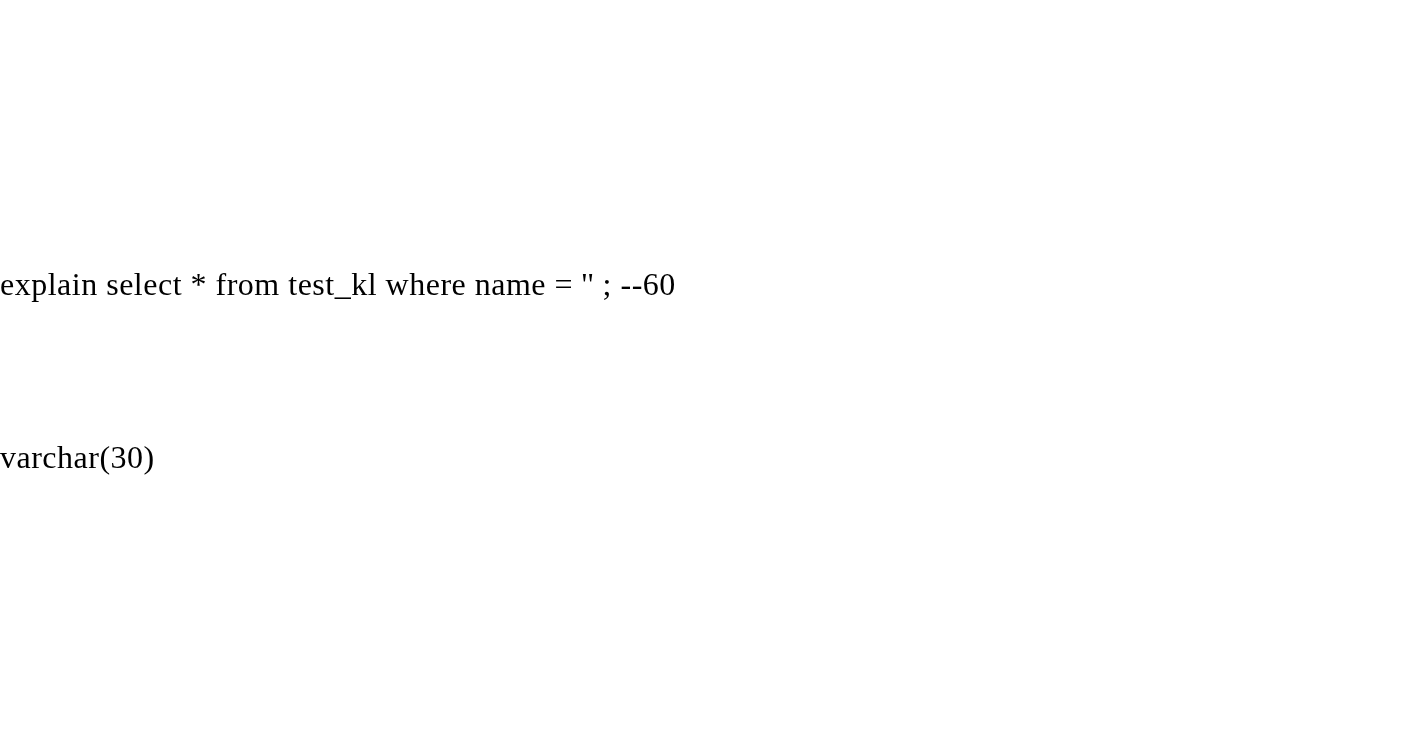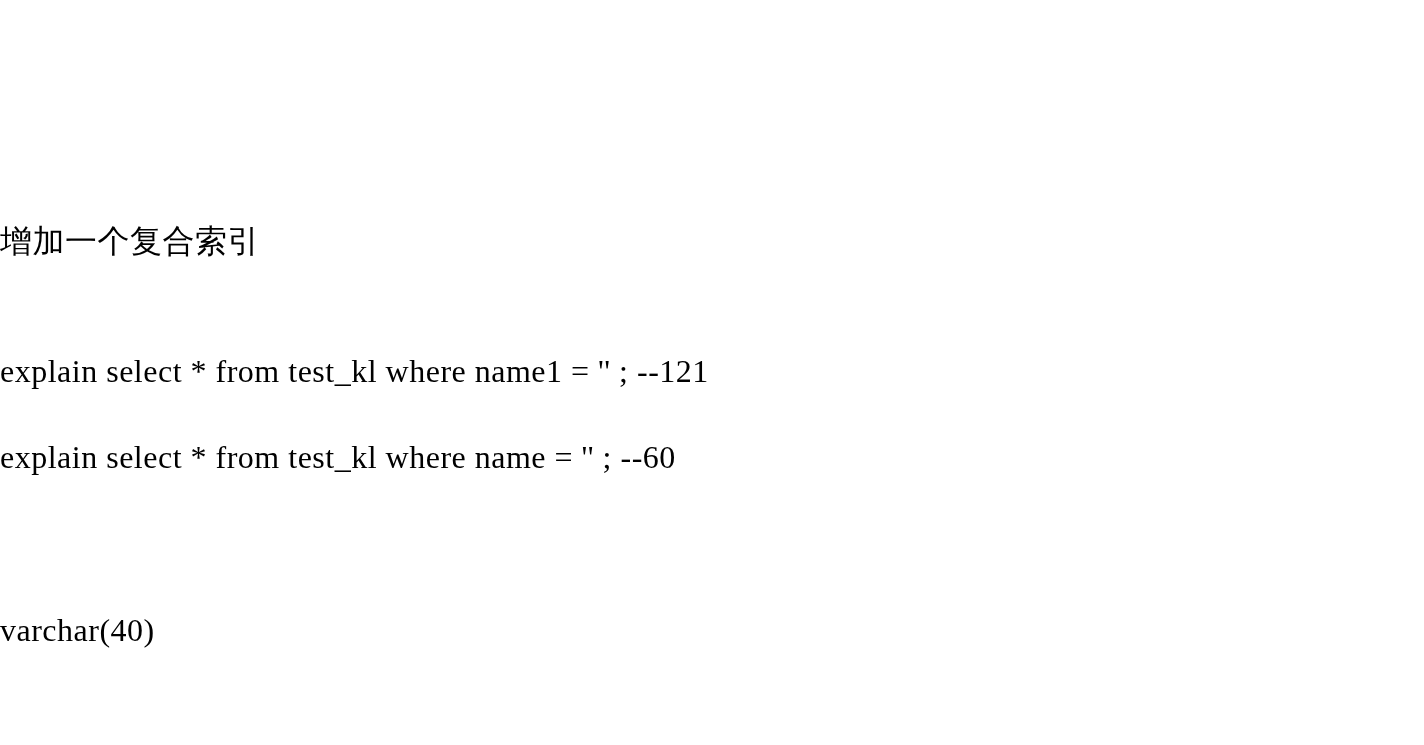--- a/index.html
+++ b/index.html
@@ -16,27 +16,25 @@
     .doc {
       padding: 4px 0 0 0;
     }
   </style>
 </head>
 <body>
 
 
 
 <div class="doc">
-<div>增加一个复合索引</div>
 <div></div>
-<div>explain select * from test_kl where name1 = '' ; --121</div>
 <div>explain select * from test_kl where name = '' ; --60</div>
 <div></div>
 <div></div>
-<div>varchar(40)</div>
+<div>varchar(30)</div>
 
 
 <div></div>
 
 
 <div></div>
 
 
 
 </div>

